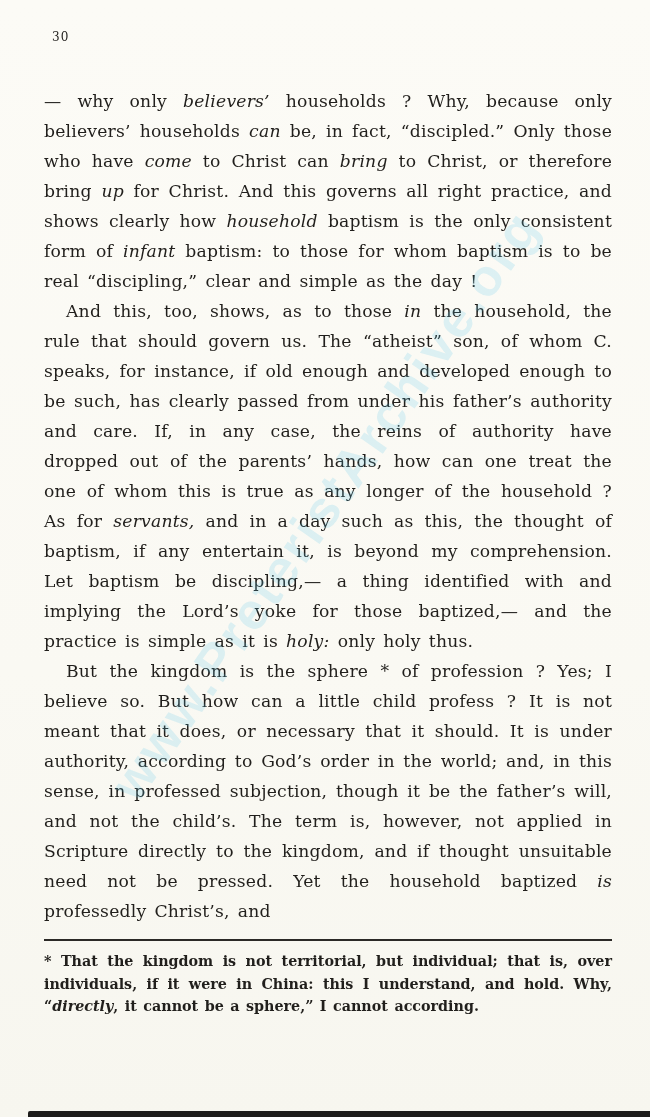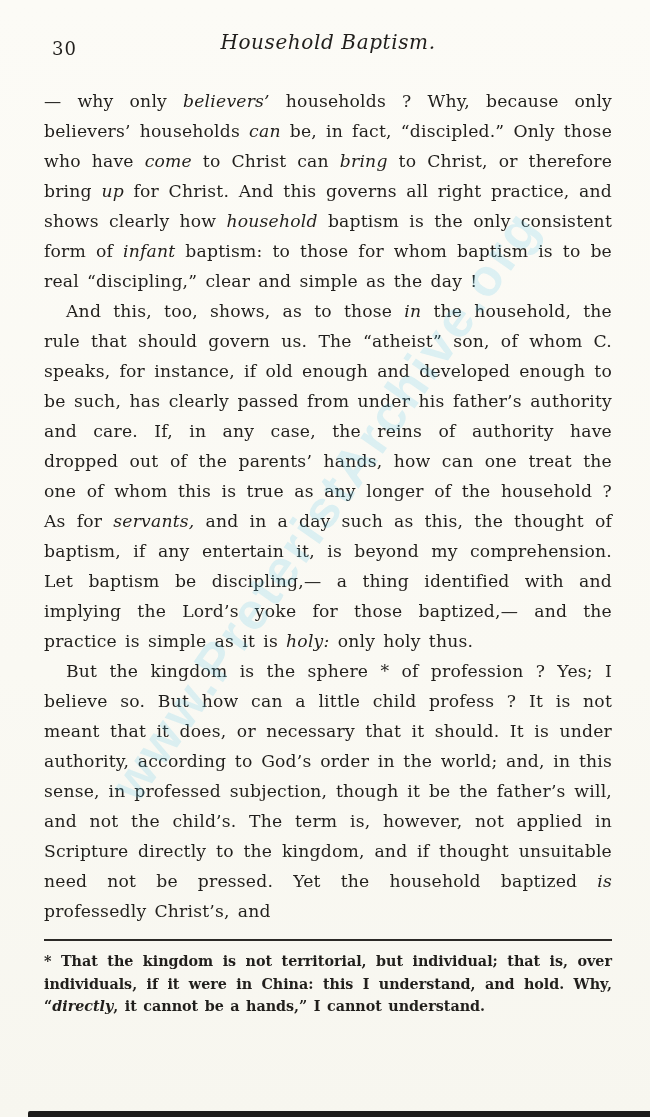--- a/index.html
+++ b/index.html
@@ -16,22 +16,22 @@
     color: var(--ink, #211f1c);
     padding: 30px 38px 0 44px;
     overflow: hidden;
   }
   .header {
     position: relative;
     height: 30px;
     margin-bottom: 26px;
   }
   .page-num {
-    position: absolute; left: 8px; top: 8px;
-    font-size: 18px; letter-spacing: 1px;
+    position: absolute; left: 8px; top: 0;
+    font-size: 12px; letter-spacing: 1px;
   }
   .running-title {
     position: absolute; left: 0; right: 0; top: 0;
     text-align: center;
     font-style: italic;
     font-size: 20px;
     letter-spacing: 0.6px;
   }
   .page-body {
     font-size: 17.2px;
@@ -84,30 +84,29 @@
     border-radius: 2px 0 0 0;
   }
 </style>
 </head>
 <body>
 
 <div class="page" style="--ink: #211f1c; --paper: #fcfbf6; --wm: rgba(85,195,230,0.42);">
 
   <div class="header">
     <span class="page-num">30</span>
-    <span class="running-title">Household Baptism.</span>
   </div>
 
   <div class="page-body">
       <p><span>— why only </span><span class="it">believers’</span><span> households ?  Why, because only believers’ households </span><span class="it">can</span><span> be, in fact, “discipled.”  Only those who have </span><span class="it">come</span><span> to Christ can </span><span class="it">bring</span><span> to Christ, or therefore bring </span><span class="it">up</span><span> for Christ.  And this governs all right practice, and shows clearly how </span><span class="it">household</span><span> baptism is the only consistent form of </span><span class="it">infant</span><span> baptism: to those for whom baptism is to be real “discipling,” clear and simple as the day !</span></p>
       <p class="indent"><span>And this, too, shows, as to those </span><span class="it bd">in</span><span> the household, the rule that should govern us.  The “atheist” son, of whom C. speaks, for instance, if old enough and developed enough to be such, has clearly passed from under his father’s authority and care.  If, in any case, the reins of authority have dropped out of the parents’ hands, how can one treat the one of whom this is true as any longer of the household ?  As for </span><span class="it">servants,</span><span> and in a day such as this, the thought of baptism, if any entertain it, is beyond my comprehension.  Let baptism be discipling,— a thing identified with and implying the Lord’s yoke for those baptized,— and the practice is simple as it is </span><span class="it">holy:</span><span>  only holy thus.</span></p>
       <p class="indent"><span>But the kingdom is the sphere </span><span class="bd">*</span><span> of profession ? Yes; I believe so.  But how can a little child profess ? It is not meant that it does, or necessary that it should. It is under authority, according to God’s order in the world; and, in this sense, in professed subjection, though it be the father’s will, and not the child’s. The term is, however, not applied in Scripture directly to the kingdom, and if thought unsuitable need not be pressed.  Yet the household baptized </span><span class="it bd">is</span><span> professedly Christ’s, and</span></p>
     </div>
 
   <hr class="footnote-rule">
 
-  <div class="footnote"><span>* That the kingdom is not territorial, but individual; that is, over individuals, if it were in China: this I understand, and hold.  Why, “</span><span class="it">directly</span><span>, it cannot be a hands,” I cannot understand.</span></div>
+  <div class="footnote"><span>* That the kingdom is not territorial, but individual; that is, over individuals, if it were in China: this I understand, and hold.  Why, “</span><span class="it">directly</span><span>, it cannot be a sphere,” I cannot according.</span></div>
 
   <div class="watermark">www.PreteristArchive.org</div>
 
   <div class="bottom-bar"></div>
 
 </div>
 
 </body></html>

